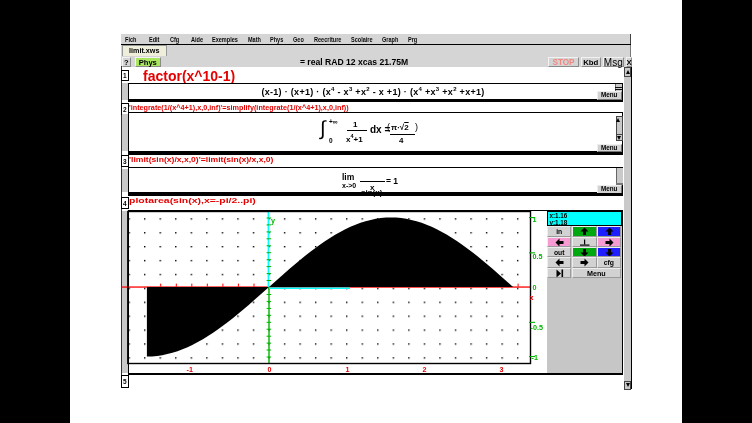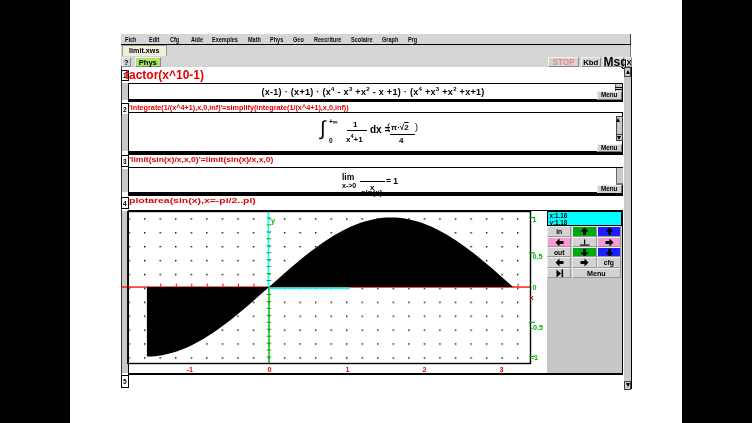--- a/index.html
+++ b/index.html
@@ -39,37 +39,38 @@
 <span class="abs mi" style="left:286.6px">Prg</span>
 </div>
 <div class="abs" style="top:43.5px;left:121px;width:510px;height:1.3px;background:#000"></div>
 
 <div class="bar" style="top:44.8px;height:11.2px;border-right:1px solid #777"></div>
 <div class="abs" style="top:45.2px;left:121.5px;width:45.5px;height:10.6px;background:#eeeedb;border:1px solid #999;border-bottom:none;font-size:7.2px;font-weight:bold;color:#000;text-align:center;line-height:10px">limit.xws</div>
 
 <div class="bar" style="top:56px;height:11px;border-right:1px solid #777"></div>
 <div class="btn" style="top:56.5px;left:121.5px;width:9.5px;height:10px;font-size:7.5px;font-weight:bold;line-height:9px">?</div>
 <div class="btn" style="top:56.5px;left:134.5px;width:26.5px;height:10px;background:#a9e55e;font-size:7.6px;font-weight:bold;line-height:9px">Phys</div>
+<div class="abs" style="top:57px;left:254px;width:200px;text-align:center;font-size:8.6px;font-weight:bold;color:#000">= real RAD 12 xcas 21.75M</div>
 <div class="btn" style="top:56.5px;left:548px;width:31px;height:10px;font-size:8.2px;font-weight:bold;line-height:9px;color:#ef8781">STOP</div>
 <div class="btn" style="top:56.5px;left:580.5px;width:20.5px;height:10px;font-size:7.8px;font-weight:bold;line-height:9px">Kbd</div>
-<div class="btn" style="top:56.5px;left:602.5px;width:21.5px;height:10px;font-size:12px;font-weight:bold;line-height:9px">Msg</div>
+<div class="btn" style="top:56.5px;left:602.5px;width:21.5px;height:10px;font-size:10px;font-weight:normal;line-height:9px">Msg</div>
 <div class="btn" style="top:56.5px;left:625.5px;width:6.5px;height:10px;font-size:7.8px;font-weight:bold;line-height:9px;padding-left:0">X</div>
 
 <div class="abs" style="top:67px;left:624px;width:7.6px;height:322px;background:#c9c9c9;border-right:1.6px solid #000"></div>
 <div class="sb" style="top:67px;left:623.8px;width:7.6px;height:10px">
       <div class="tri-up"></div>
     </div>
 <div class="sb" style="top:381px;left:623.8px;width:7.6px;height:8.5px">
       <div class="tri-dn" style="margin-top:1.2px"></div>
     </div>
 
 <div class="abs" style="top:66px;left:121px;width:1px;height:322px;background:#333"></div>
 
 <div class="numbox" style="top:69.8px;height:11px;line-height:10px">1</div>
-<div class="abs red" style="top:67.5px;left:125px;font-size:12px">factor(x^10-1)</div>
+<div class="abs red" style="top:67.5px;left:143px;font-size:14px">factor(x^10-1)</div>
 <div class="strip" style="top:83px;height:16.5px"></div>
 <div class="ansbox" style="top:83px;height:17px"></div>
 <div class="abs" style="top:86px;left:128px;width:490px;text-align:center;font-size:9px;font-weight:bold;color:#000;white-space:nowrap;letter-spacing:0.3px">(x-1) · (x+1) · (x<sup style="font-size:6px">4</sup> - x<sup style="font-size:6px">3</sup> +x<sup style="font-size:6px">2</sup> - x +1) · (x<sup style="font-size:6px">4</sup> +x<sup style="font-size:6px">3</sup> +x<sup style="font-size:6px">2</sup> +x+1)</div>
 <div class="abs" style="top:84px;left:614.5px;width:7.5px;height:8px;background:#c9c9c9;border-left:1px solid #666"></div>
 <div class="abs" style="top:86.8px;left:615px;width:6.5px;height:3px;border-top:1.2px solid #111;border-bottom:1.2px solid #111"></div>
 <div class="menubtn" style="top:91px">Menu</div>
 <div class="thick" style="top:99.8px;height:2.4px"></div>
 
 <div class="numbox" style="top:103px;height:12px;line-height:11px">2</div>
 <div class="abs red" style="top:102.5px;left:128.5px;font-size:7.8px;transform:scaleX(0.93)">'integrate(1/(x^4+1),x,0,inf)'=simplify(integrate(1/(x^4+1),x,0,inf))</div>

